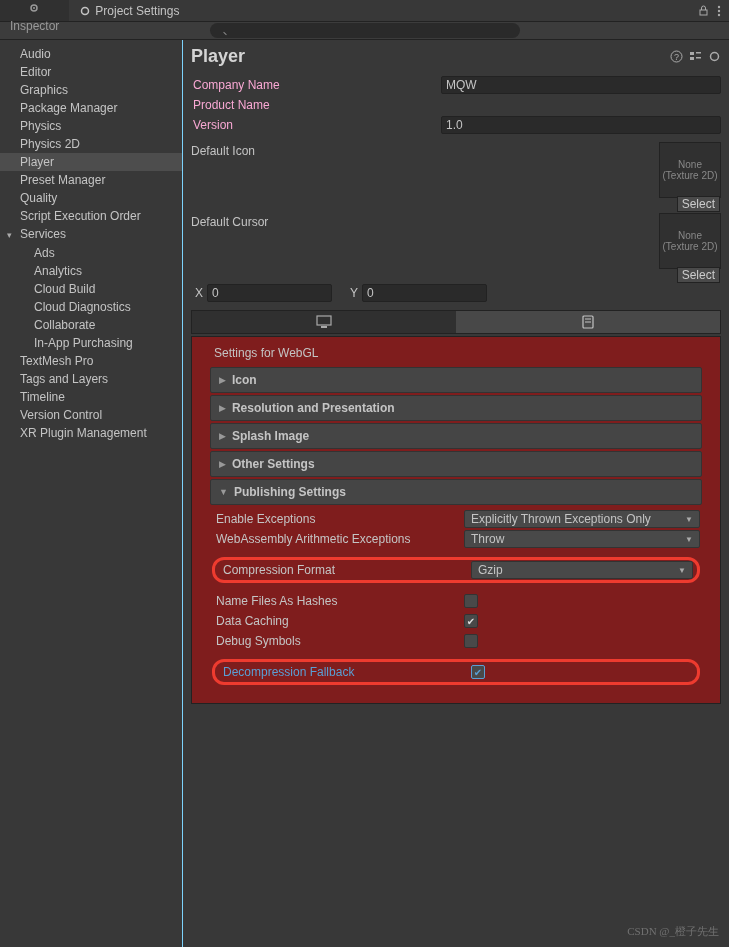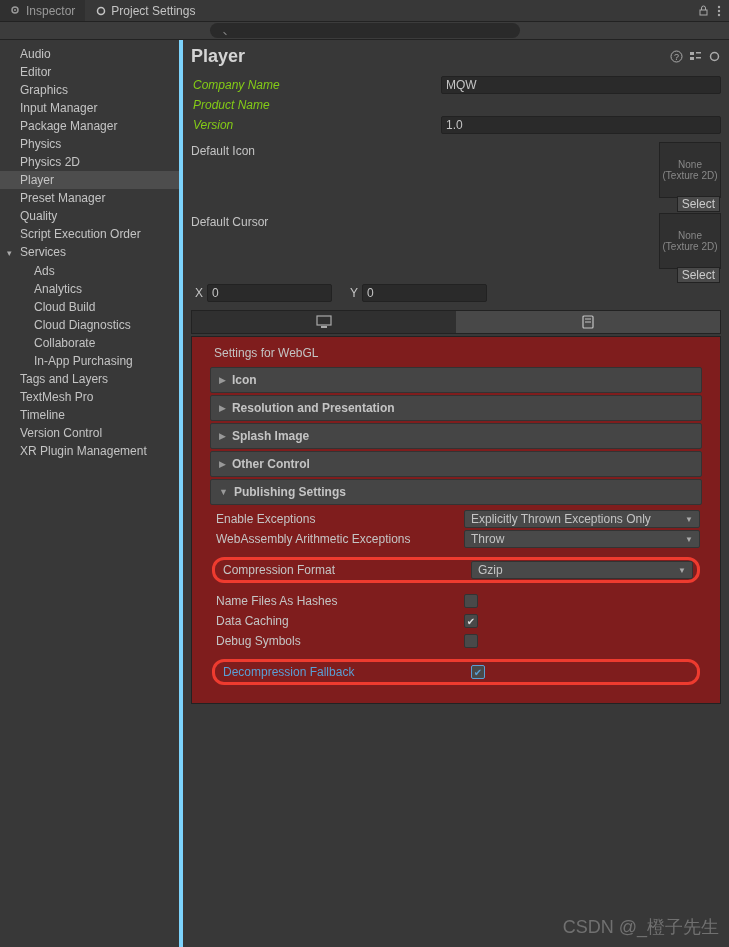--- a/index.html
+++ b/index.html
@@ -1,45 +1,45 @@
 <!DOCTYPE html>
 <html><head>
 <meta charset="utf-8">
 <style>
 * { margin: 0; padding: 0; box-sizing: border-box; font-family: Arial, sans-serif; }
 body { background: #383838; color: #c4c4c4; font-size: 12px; width: 729px; height: 947px; overflow: hidden; position: relative; }
 
 .top-bar { background: #383838; height: 22px; display: flex; align-items: center; border-bottom: 1px solid #222; }
 .tab { padding: 3px 10px; display: flex; align-items: center; gap: 4px; height: 100%; }
-.tab.inactive { background: #303030; color: #999; }
+.tab.inactive { background: #303030; color: #999; flex-direction: column; }
 .tab.active { background: #383838; color: #c4c4c4; }
 .tab-icon { width: 12px; height: 12px; display: inline-flex; align-items: center; justify-content: center; }
 .top-right { margin-left: auto; display: flex; gap: 8px; padding-right: 8px; }
 
 .search-bar { background: #3c3c3c; height: 18px; border-bottom: 1px solid #222; display:flex; align-items:center; padding: 0 4px; }
 .search-input { margin-left: auto; width: 310px; background: #2a2a2a; border: none; border-radius: 10px; height: 15px; color: #aaa; padding: 0 18px; font-size: 11px; position: relative; }
 .search-wrap { position: relative; margin: 0 auto; }
 .search-wrap::before { content: ""; position: absolute; left: 6px; top: 2px; width: 8px; height: 8px; border: 1px solid #888; border-radius: 50%; }
 .search-wrap::after { content: ""; position: absolute; left: 13px; top: 10px; width: 4px; height: 1px; background: #888; transform: rotate(45deg); }
 
 .content { display: flex; height: calc(100% - 40px); }
 
-.sidebar { width: 183px; background: #383838; border-right: 4px solid #7dd3fc; padding-top: 5px; overflow: hidden; }
+.sidebar { width: 183px; background: #383838; border-right: 1px solid #7dd3fc; padding-top: 5px; overflow: hidden; }
 .side-item { padding: 1px 6px 1px 20px; cursor: pointer; line-height: 16px; }
 .side-item.selected { background: #4d4d4d; }
 .side-item.child { padding-left: 34px; }
 .side-item.expandable::before { content: "▾"; display:inline-block; margin-left: -13px; width: 13px; font-size: 9px; color: #aaa; }
 
 .main { flex: 1; background: #383838; padding: 6px 8px 8px 8px; position: relative; }
 .header-row { display: flex; align-items: center; margin-bottom: 8px; }
 .page-title { font-size: 18px; font-weight: bold; color: #d4d4d4; }
 .header-icons { margin-left: auto; display: flex; gap: 6px; color: #aaa; }
 
 .field-row { display: flex; align-items: center; height: 19px; margin-bottom: 1px; }
-.field-label { width: 250px; color: #84cc16; padding-left: 2px; font-style: italic; }
+.field-label { width: 250px; color: #f9a8d4; padding-left: 2px; }
 .text-input { flex: 1; background: #2a2a2a; border: 1px solid #222; color: #c4c4c4; padding: 1px 4px; height: 18px; font-size: 12px; border-radius: 2px; }
 
 .obj-row { display: flex; margin-top: 8px; }
 .obj-label { width: 250px; padding-top: 2px; }
 .obj-spacer { flex: 1; }
 .obj-box { width: 62px; height: 56px; background: #303030; border: 1px solid #222; display: flex; flex-direction: column; align-items: center; justify-content: center; font-size: 10px; color: #888; position: relative; }
 .obj-box .line1 { text-align: center; }
 .obj-select { position: absolute; bottom: -15px; right: 0; background: #4a4a4a; padding: 0 4px; font-size: 12px; color: #ccc; border: 1px solid #222; }
 .obj-wrap { margin-bottom: 15px; }
 
@@ -63,21 +63,21 @@
 .pub-row { display: flex; align-items: center; height: 20px; }
 .pub-label { width: 252px; padding-left: 4px; }
 .dropdown { flex: 1; background: #494949; border: 1px solid #333; color: #c4c4c4; padding: 1px 6px; height: 18px; font-size: 12px; border-radius: 2px; display: flex; align-items: center; justify-content: space-between; }
 .dd-arrow { font-size: 8px; color: #aaa; }
 .checkbox { width: 14px; height: 14px; background: #494949; border: 1px solid #333; border-radius: 2px; display: flex; align-items: center; justify-content: center; font-size: 10px; color: #ddd; }
 
 .highlight-box { border: 3px solid #ee3b2f; border-radius: 12px; margin: 8px 0; }
 .highlight-box .pub-row { padding: 0 4px; }
 .highlighted-text { color: #5a9fd4; }
 
-.watermark { position: absolute; bottom: 8px; right: 10px; color: #888; font-size: 18px; opacity: 0.7; }
+.watermark { position: absolute; bottom: 8px; right: 10px; color: #888; font-size: 11px; opacity: 0.7; font-family: Liberation Serif, serif; }
 
 svg { display: block; }
 </style>
 </head>
 <body>
 
 <div class="top-bar">
   <div class="tab inactive">
     <span class="tab-icon">
         <svg width="12" height="12">
@@ -117,37 +117,36 @@
   <div class="search-wrap">
     <input class="search-input" style="">
   </div>
 </div>
 
 <div class="content">
   <div class="sidebar" id="sidebar">
       <div class="side-item">Audio</div>
       <div class="side-item">Editor</div>
       <div class="side-item">Graphics</div>
-      <div class="side-item">Input Manager</div>
       <div class="side-item">Package Manager</div>
       <div class="side-item">Physics</div>
       <div class="side-item">Physics 2D</div>
       <div class="side-item selected">Player</div>
       <div class="side-item">Preset Manager</div>
       <div class="side-item">Quality</div>
       <div class="side-item">Script Execution Order</div>
       <div class="side-item expandable">Services</div>
       <div class="side-item child">Ads</div>
       <div class="side-item child">Analytics</div>
       <div class="side-item child">Cloud Build</div>
       <div class="side-item child">Cloud Diagnostics</div>
       <div class="side-item child">Collaborate</div>
       <div class="side-item child">In-App Purchasing</div>
+      <div class="side-item">TextMesh Pro</div>
       <div class="side-item">Tags and Layers</div>
-      <div class="side-item">TextMesh Pro</div>
       <div class="side-item">Timeline</div>
       <div class="side-item">Version Control</div>
       <div class="side-item">XR Plugin Management</div>
     </div>
 
   <div class="main">
     <div class="header-row">
       <div class="page-title">Player</div>
       <div class="header-icons">
         <span>
@@ -239,21 +238,21 @@
       <div class="fold">
           <span class="fold-arrow">▶</span>
           <span class="fold-title">Resolution and Presentation</span>
         </div>
       <div class="fold">
           <span class="fold-arrow">▶</span>
           <span class="fold-title">Splash Image</span>
         </div>
       <div class="fold">
           <span class="fold-arrow">▶</span>
-          <span class="fold-title">Other Control</span>
+          <span class="fold-title">Other Settings</span>
         </div>
       <div class="fold expanded">
           <span class="fold-arrow">▼</span>
           <span class="fold-title">Publishing Settings</span>
         </div>
 
       <div class="pub-body">
         <div class="pub-row">
           <div class="pub-label">Enable Exceptions</div>
           <div class="dropdown">

